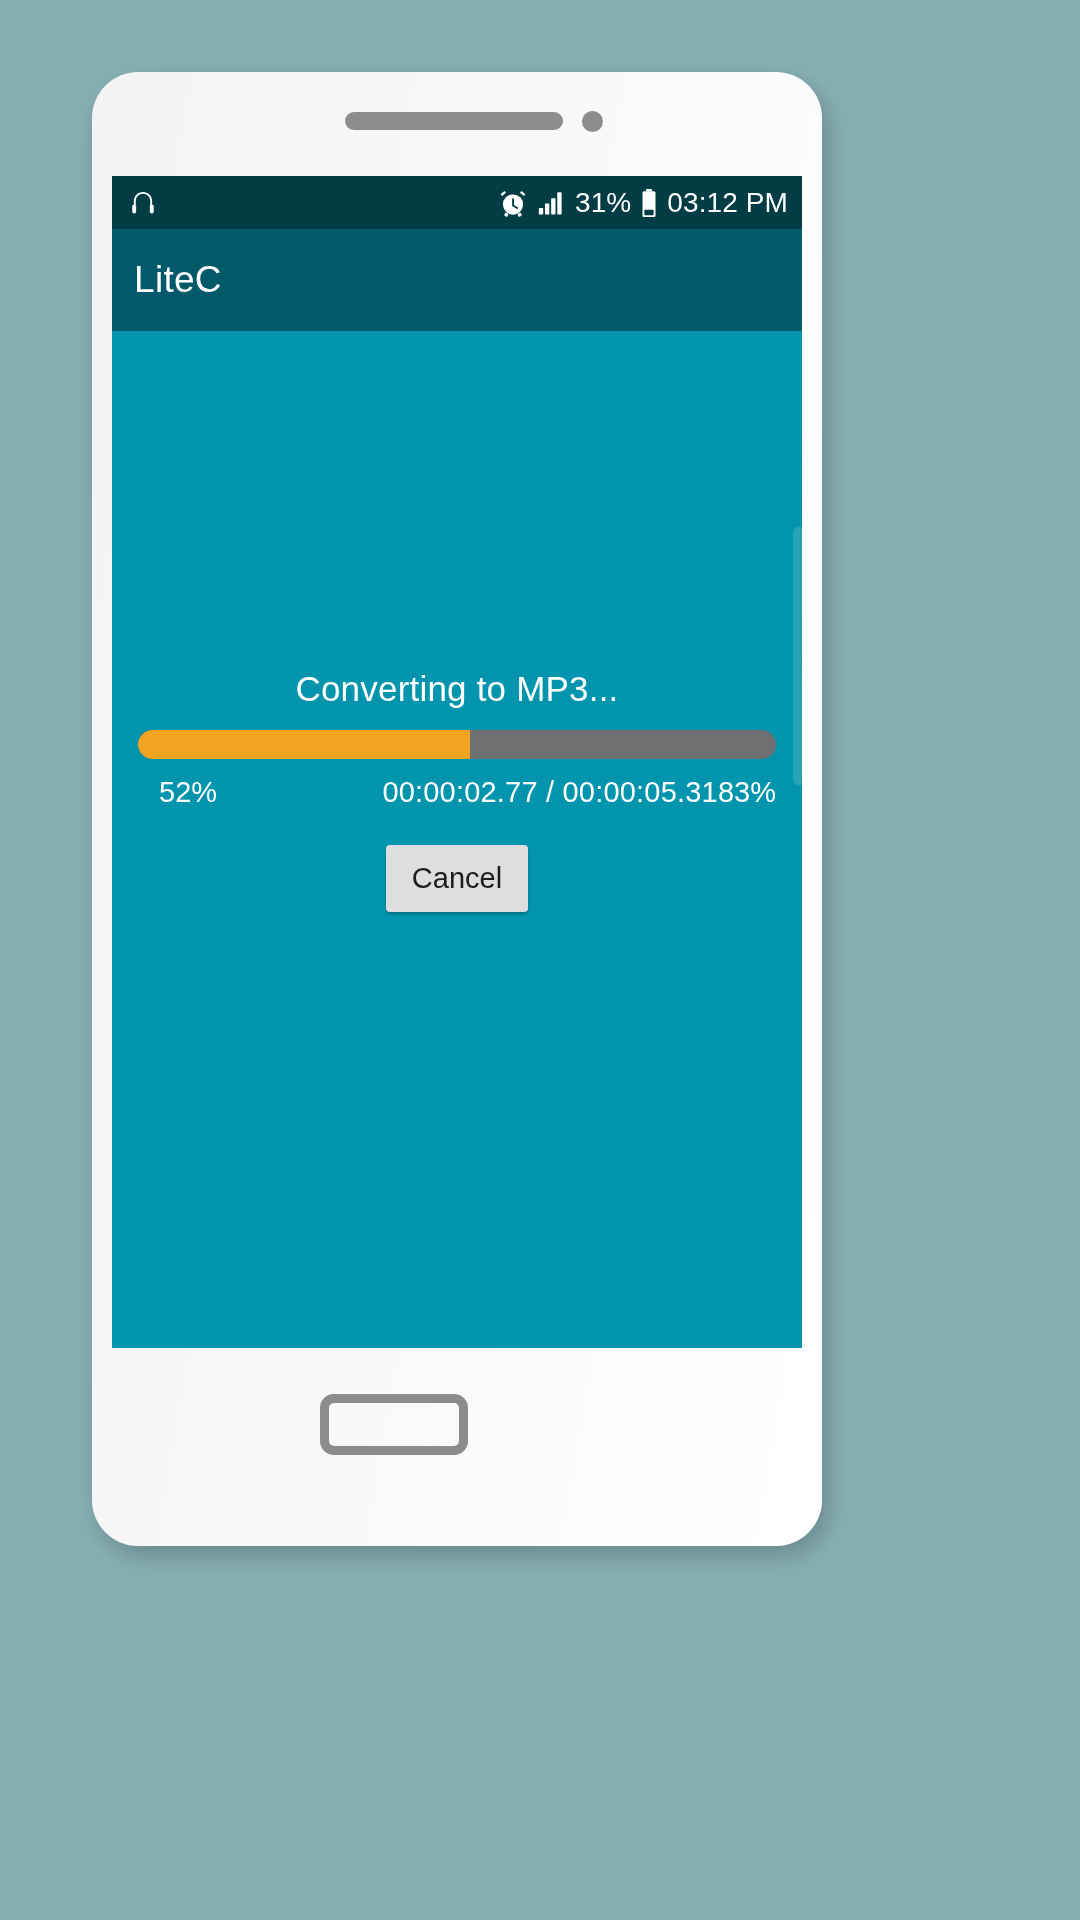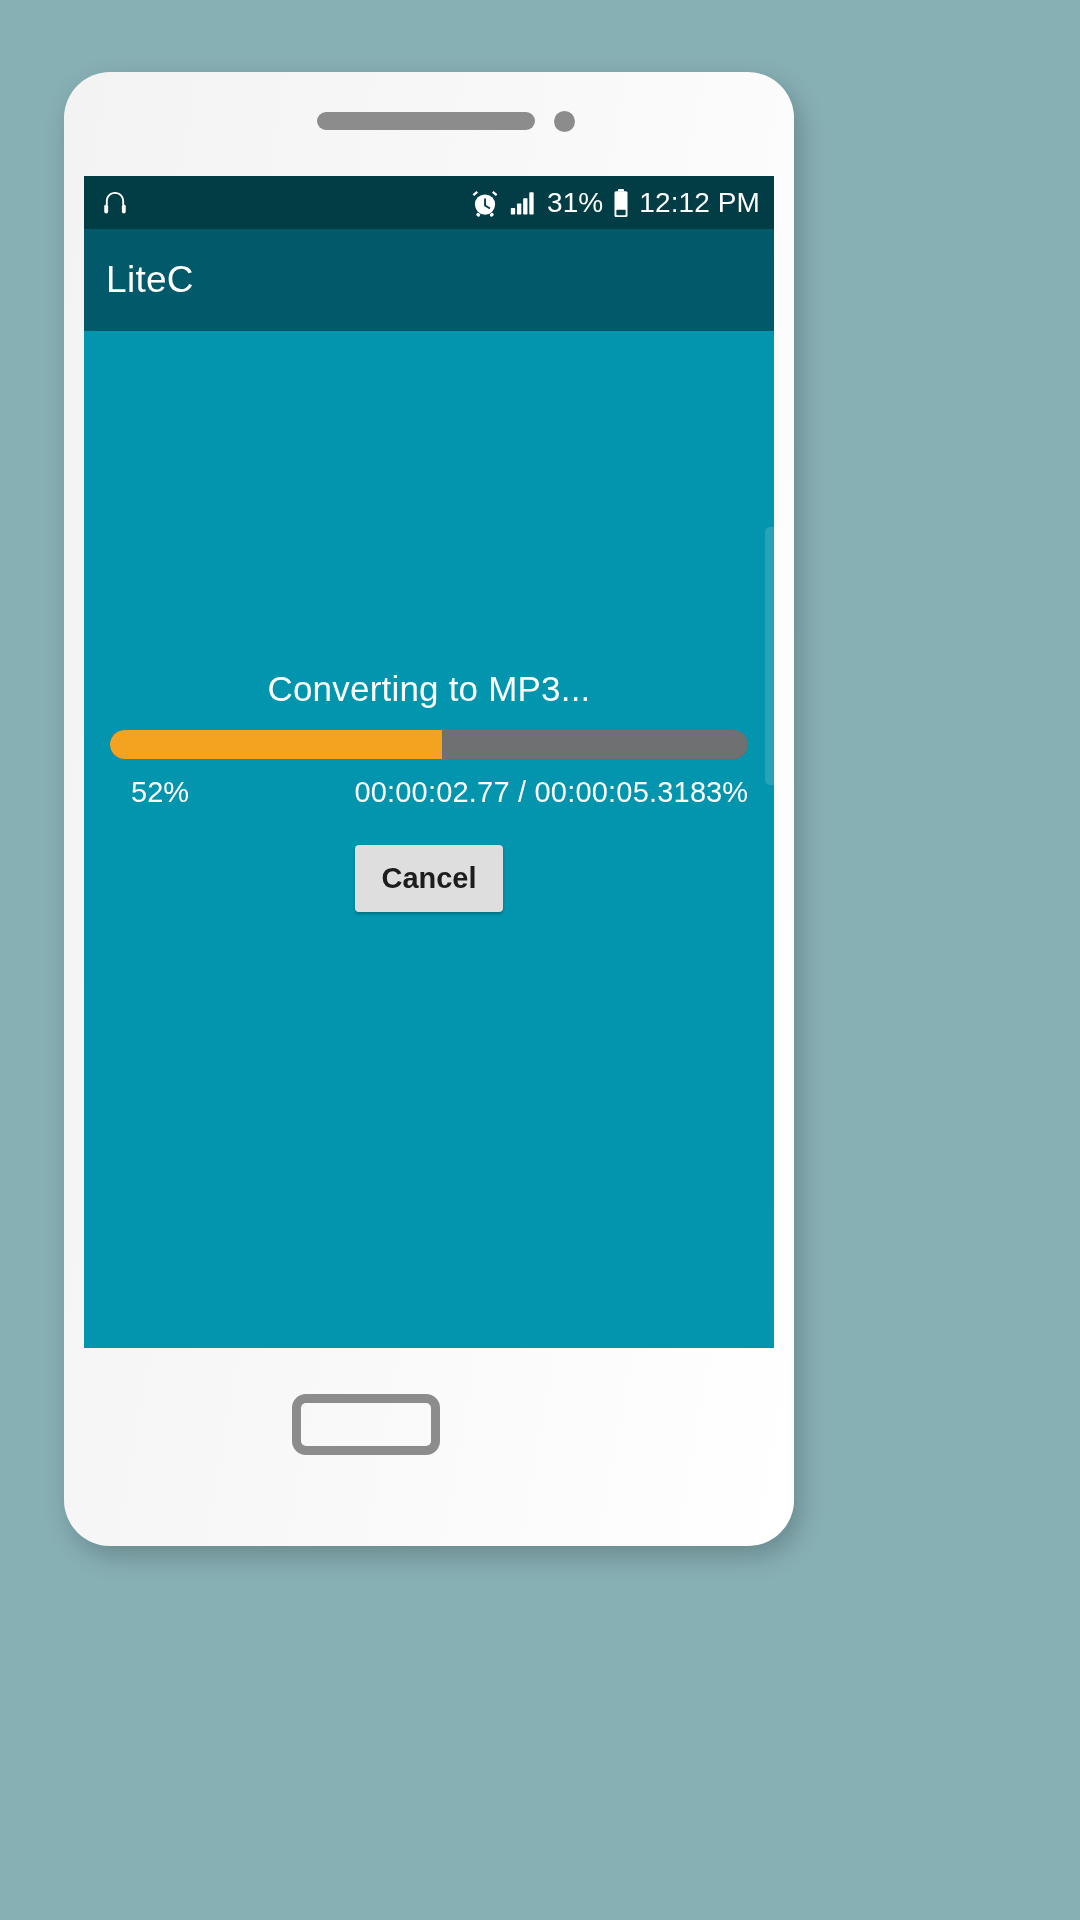--- a/index.html
+++ b/index.html
@@ -12,21 +12,21 @@
 
   body {
     background: #87b0b5;
     font-family: "Liberation Sans", sans-serif;
     position: relative;
   }
 
   
   #phone-frame {
     position: absolute;
-    left: 64px;
+    left: 92px;
     top: 72px;
     width: 730px;
     height: 1474px;
     background: linear-gradient(100deg, #f2f3f2 0%, #f7f8f7 45%, #ffffff 100%);
     border-radius: 46px;
     box-shadow: 6px 10px 26px rgba(0,0,0,0.22);
   }
 
   
   #speaker-grille {
@@ -167,21 +167,21 @@
     gap: 14px;
     margin-top: 36px;
   }
   .dialog-button {
     background: #dedede;
     border: none;
     border-radius: 4px;
     color: #1d1d1d;
     font-family: "Liberation Sans", sans-serif;
     font-size: 29px;
-    font-weight: 700;
+    font-weight: 400;
     padding: 19px 26px;
     line-height: 1;
     box-shadow: 0 2px 3px rgba(0,0,0,0.25);
     cursor: pointer;
     text-align: right;
   }
 
   
   #home-button {
     position: absolute;
@@ -240,21 +240,21 @@
         <span class="status-text">31%</span>
 
         <span>
           <svg class="status-icon" width="18" height="30" viewBox="0 0 12 24" fill="#ffffff">
             <rect x="3.6" y="0.8" width="4.8" height="2" rx="0.6"></rect>
             <rect x="0.8" y="2.6" width="10.4" height="20.6" rx="1.2"></rect>
             <rect x="2.3" y="17.4" width="7.4" height="4.4" rx="0.6" fill="#023c45"></rect>
           </svg>
         </span>
 
-        <span class="status-text">12:12 PM</span>
+        <span class="status-text">03:12 PM</span>
       </div>
     </div>
 
     <div id="app-bar">
       <span id="app-title">LiteC</span>
     </div>
 
     <div id="screen-content">
 
       <div id="scroll-indicator"></div>

